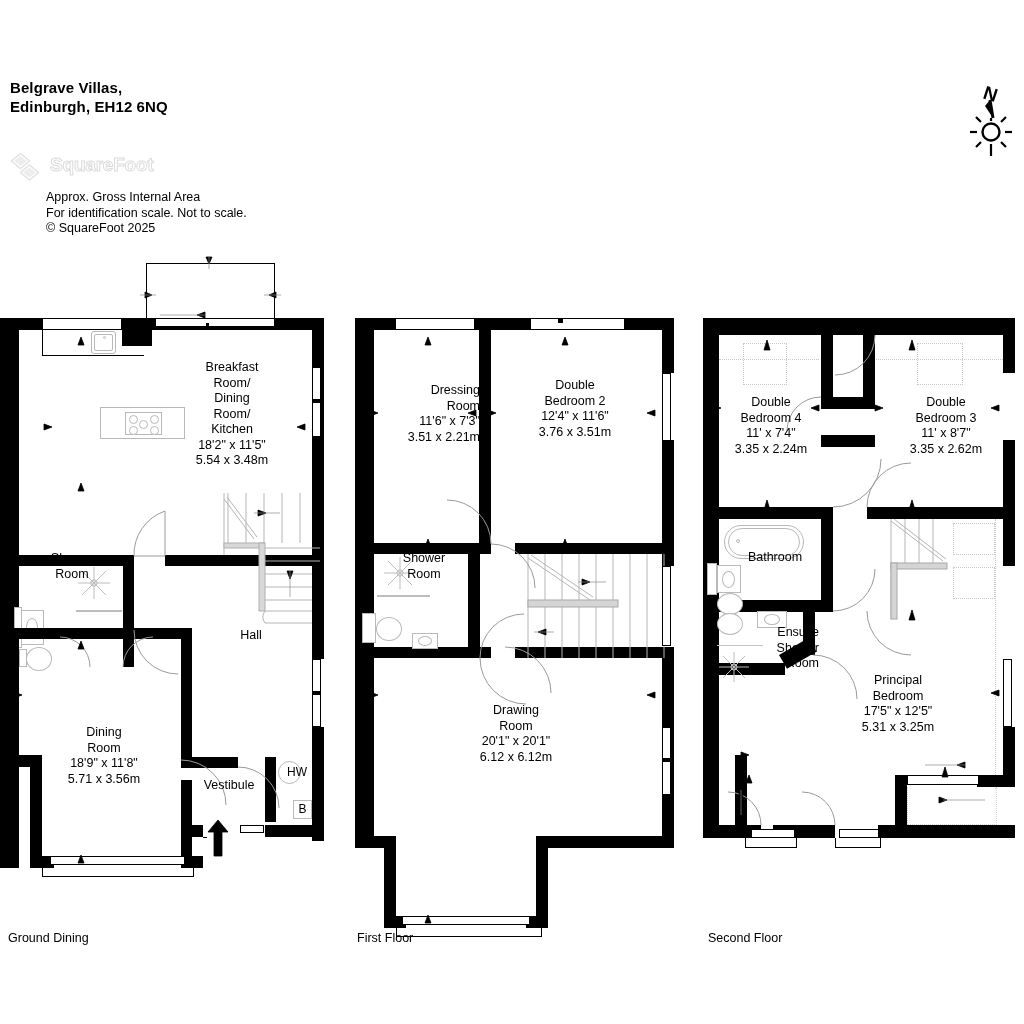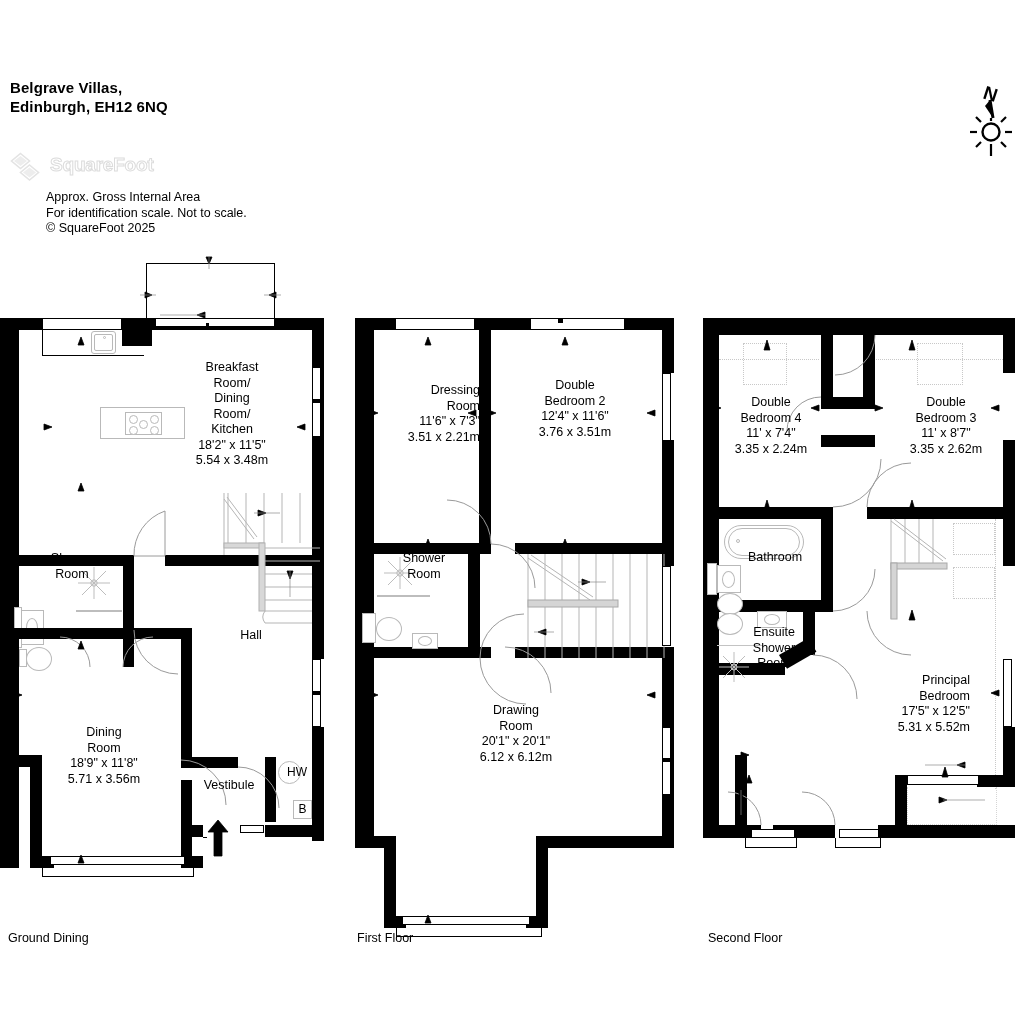--- a/index.html
+++ b/index.html
@@ -511,25 +511,25 @@
   </div>
   <div class="lbl" style="left:186px;top:140px;width:130px;">
     <div>Double</div>
     <div>Bedroom 3</div>
     <div>11' x 8'7"</div>
     <div>3.35 x 2.62m</div>
   </div>
   <div class="lbl" style="left:30px;top:295px;width:100px;">
     <div>Bathroom</div>
   </div>
-  <div class="lbl" style="left:34px;top:370px;width:90px;">
+  <div class="lbl" style="left:34px;top:370px;width:90px;text-align:right;">
     <div>Ensuite</div>
     <div>Shower</div>
     <div>Room</div>
   </div>
-  <div class="lbl" style="left:145px;top:418px;width:130px;text-align:right;">
+  <div class="lbl" style="left:138px;top:418px;width:130px;">
     <div>Principal</div>
     <div>Bedroom</div>
     <div>17'5" x 12'5"</div>
-    <div>5.31 x 5.52m</div>
+    <div>5.31 x 3.25m</div>
   </div>
 </div>
 <div class="abs floor-label" style="left:708px;top:931px;">Second Floor</div>
 
 </body></html>

